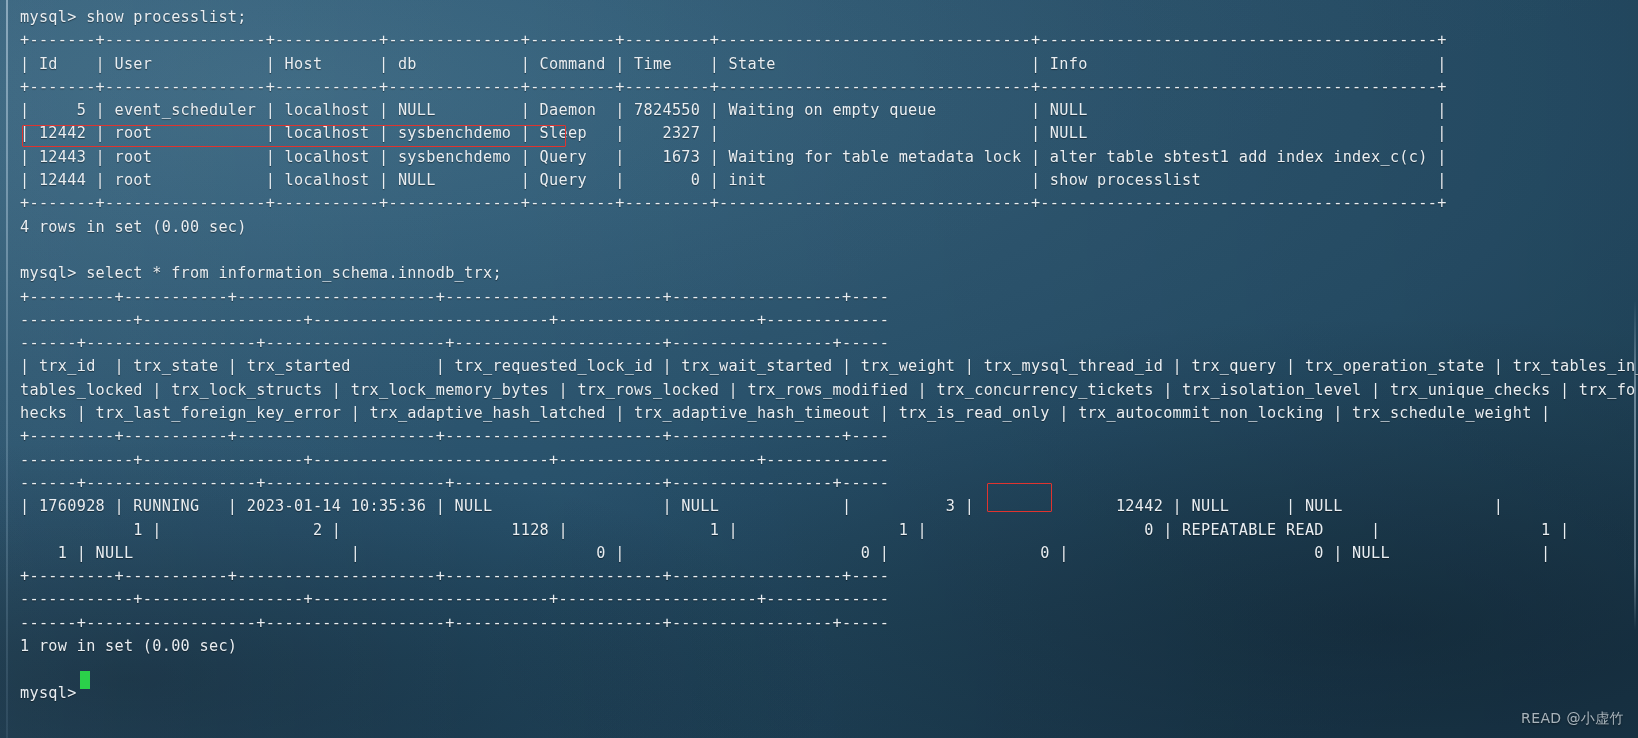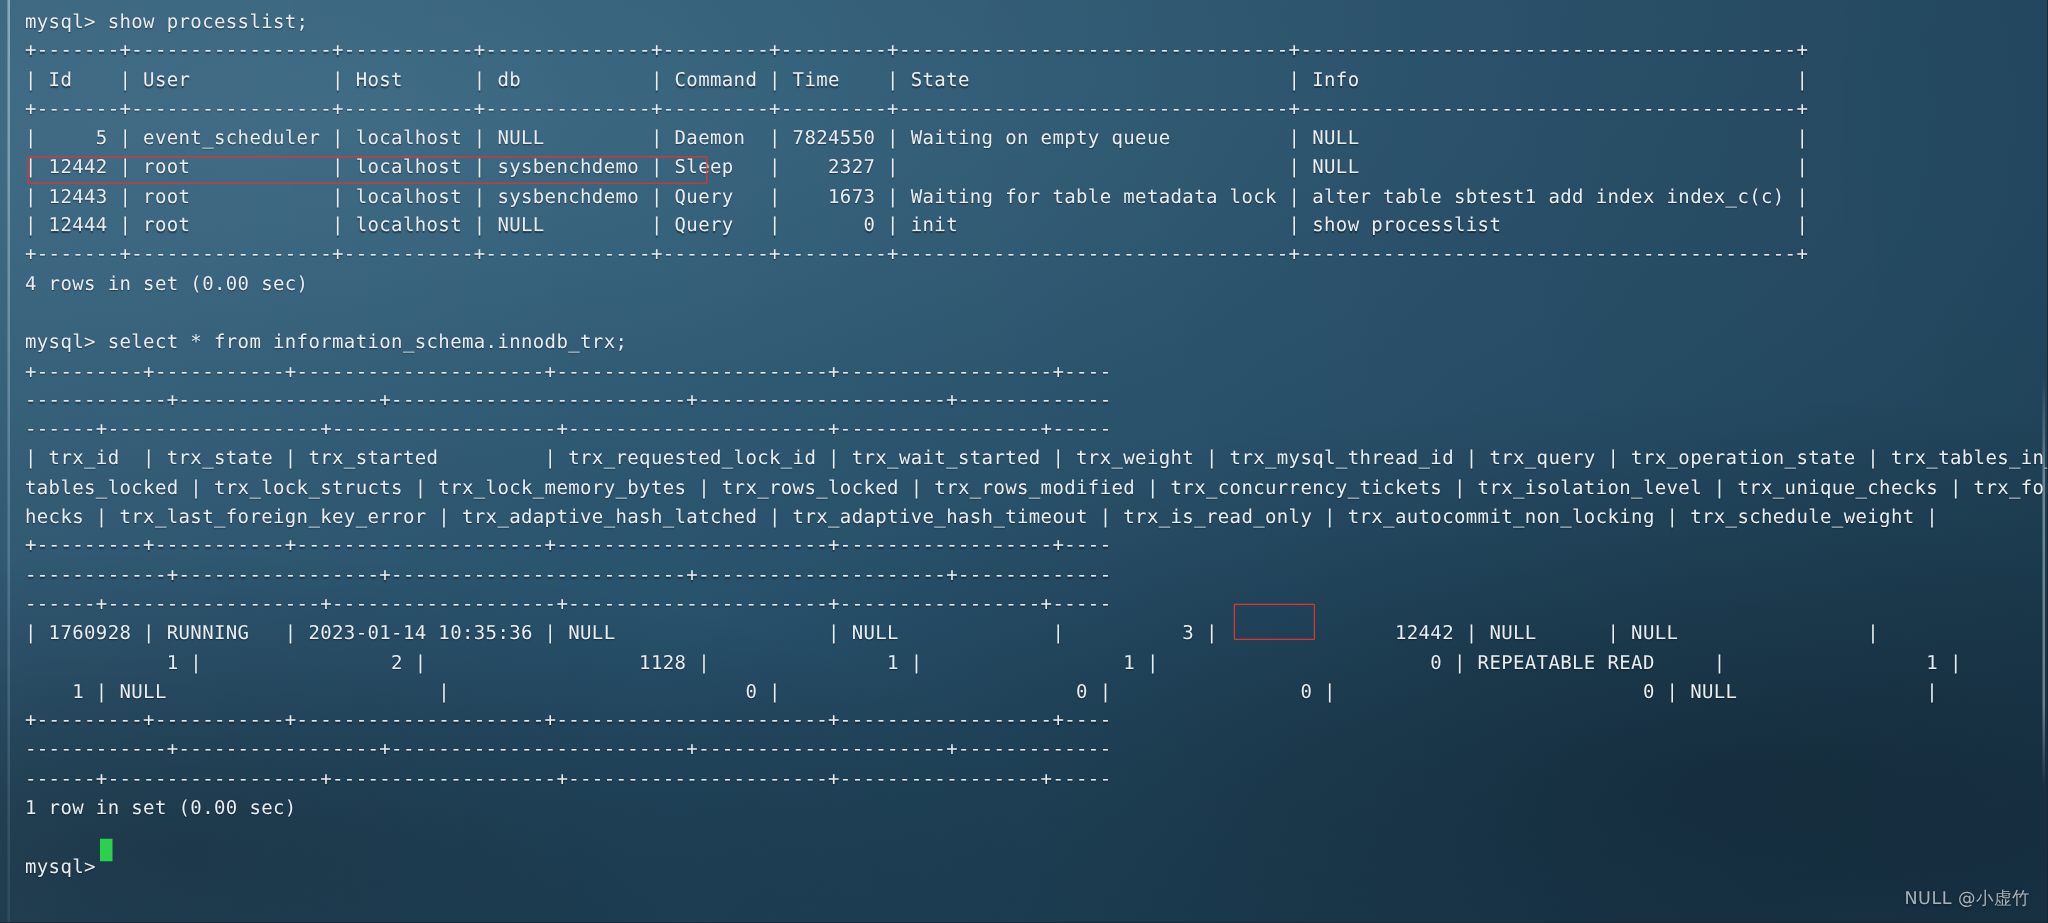--- a/index.html
+++ b/index.html
@@ -147,14 +147,14 @@
     <div class="line">1 row in set (0.00 sec)</div>
     <div class="line blank"></div>
     <div class="line">mysql&gt; </div>
   </div>
 
   <div class="hl-box" id="hl-processlist-id"></div>
   <div class="hl-box" id="hl-trx-thread-id"></div>
 
   <div class="cursor"></div>
 
-  <div class="watermark">NULL @小虚竹</div>
+  <div class="watermark">READ @小虚竹</div>
 </div>
 
 </body></html>

